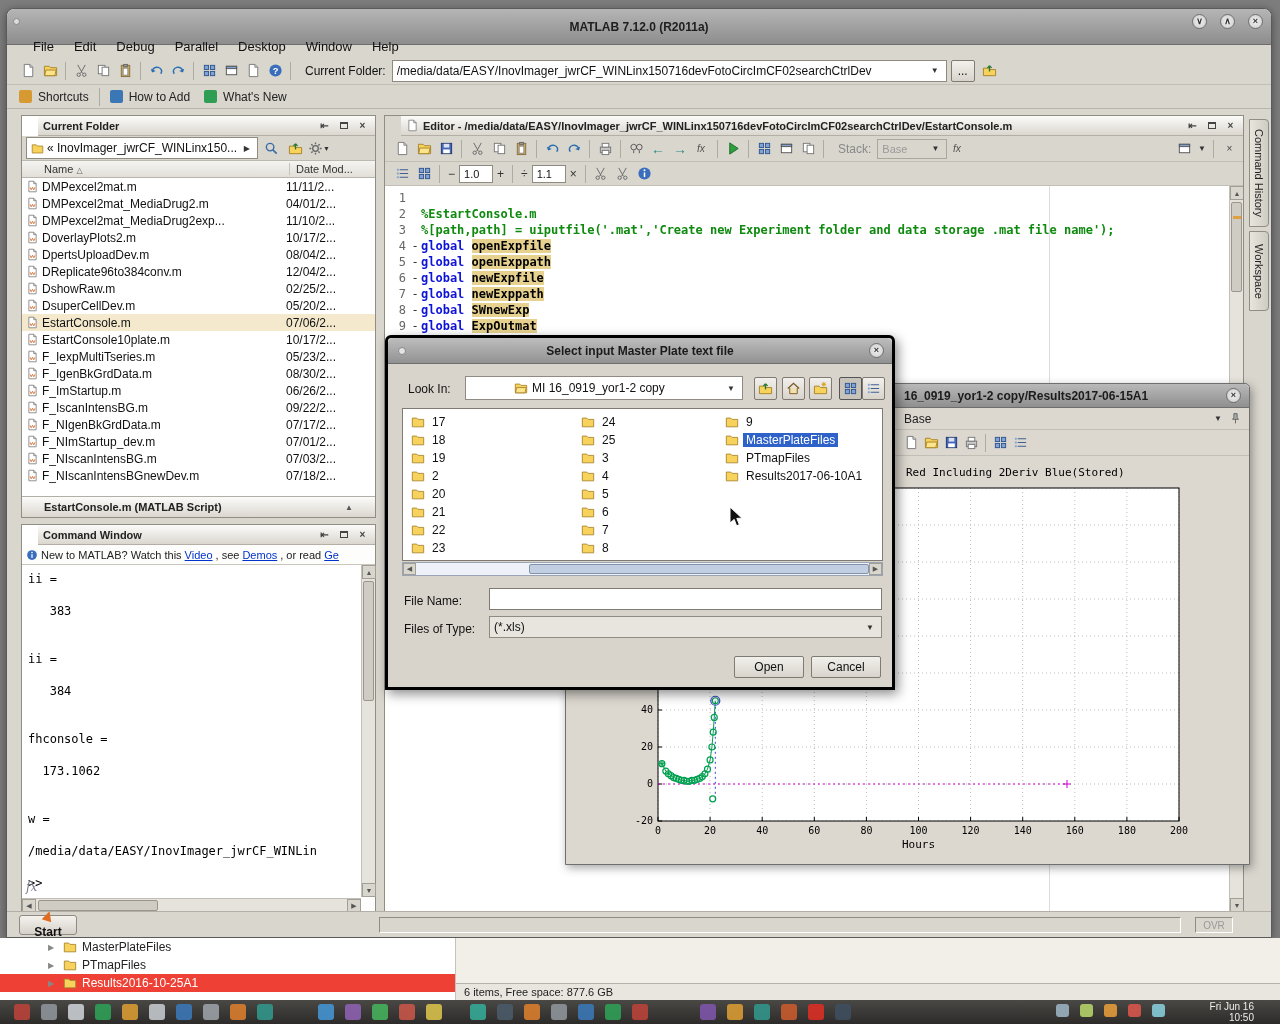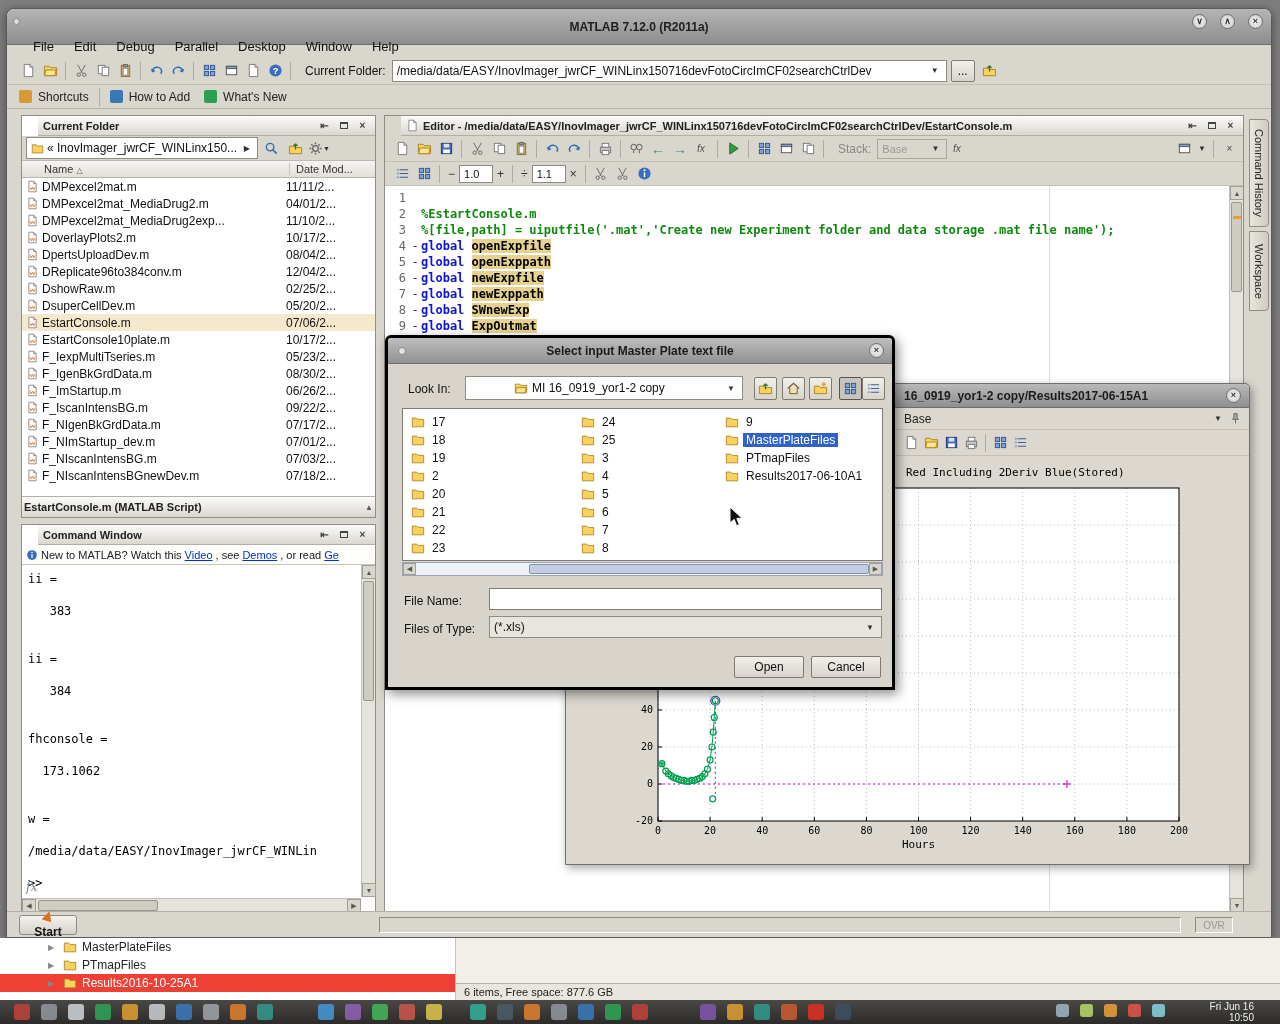--- a/index.html
+++ b/index.html
@@ -53,21 +53,21 @@
   .colhdr .c1 { width:268px; padding-left:22px; border-right:1px solid #c6c3bb; }
   .flist { position:absolute; left:0; top:62px; right:0; bottom:21px; background:#fff;
     overflow:hidden; }
   .f-row { display:flex; align-items:center; height:17px; font-size:12px; color:#111;
     padding-left:4px; white-space:nowrap; }
   .f-row .nm { width:244px; overflow:hidden; margin-left:3px; }
   .f-row .dt { width:80px; overflow:hidden; }
   .f-row.selected { background:#f4e9cd; outline:1px solid #d9c globaleA0; outline:none; }
   .detailbar { position:absolute; left:0; bottom:0; right:0; height:21px;
     background:linear-gradient(#fbfbfa,#dbd7cf); border-top:1px solid #b3afa7;
-    display:flex; align-items:center; padding:0 2px; font-size:11px; font-weight:bold; color:#222;gap:18px; }
+    display:flex; align-items:center; padding:0 22px; font-size:11px; font-weight:bold; color:#222;gap:18px; }
   
   .notice { position:absolute; left:0; top:20px; right:0; height:20px; background:#fdfdfc;
     border-bottom:1px solid #c9c6be; display:flex; align-items:center; gap:3px;
     font-size:11px; color:#222; padding:0 4px; overflow:hidden; white-space:nowrap; }
   .lnk { color:#0033cc; text-decoration:underline; }
   .cw-out { position:absolute; left:6px; top:46px; right:16px; bottom:16px;
     font-family:"DejaVu Sans Mono", monospace; font-size:12px; line-height:16px;
     color:#000; white-space:pre; overflow:hidden; }
   .fxg { position:absolute; left:4px; bottom:18px; font-family:"DejaVu Serif", serif;
     font-style:italic; font-size:12px; color:#7a7a8a; }
@@ -849,21 +849,21 @@
             <span class="lt"></span>
           </div>
           <div class="code-line">
             <span class="ln">2</span>
             <span class="ld"></span>
             <span class="lt"><span class="c-comment">%EstartConsole.m</span></span>
           </div>
           <div class="code-line">
             <span class="ln">3</span>
             <span class="ld"></span>
-            <span class="lt"><span class="c-comment">%[file,path] = uiputfile('.mat','Create new Experiment folder and data storage .mat file name');</span></span>
+            <span class="lt"><span class="c-comment">%[path,path] = uiputfile('.mat','Create new Experiment folder and data storage .mat file name');</span></span>
           </div>
           <div class="code-line">
             <span class="ln">4</span>
             <span class="ld">-</span>
             <span class="lt"><span class="c-keyword">global</span><span class="c-plain"> </span><span class="c-hl">openExpfile</span></span>
           </div>
           <div class="code-line">
             <span class="ln">5</span>
             <span class="ld">-</span>
             <span class="lt"><span class="c-keyword">global</span><span class="c-plain"> </span><span class="c-hl">openExppath</span></span>

